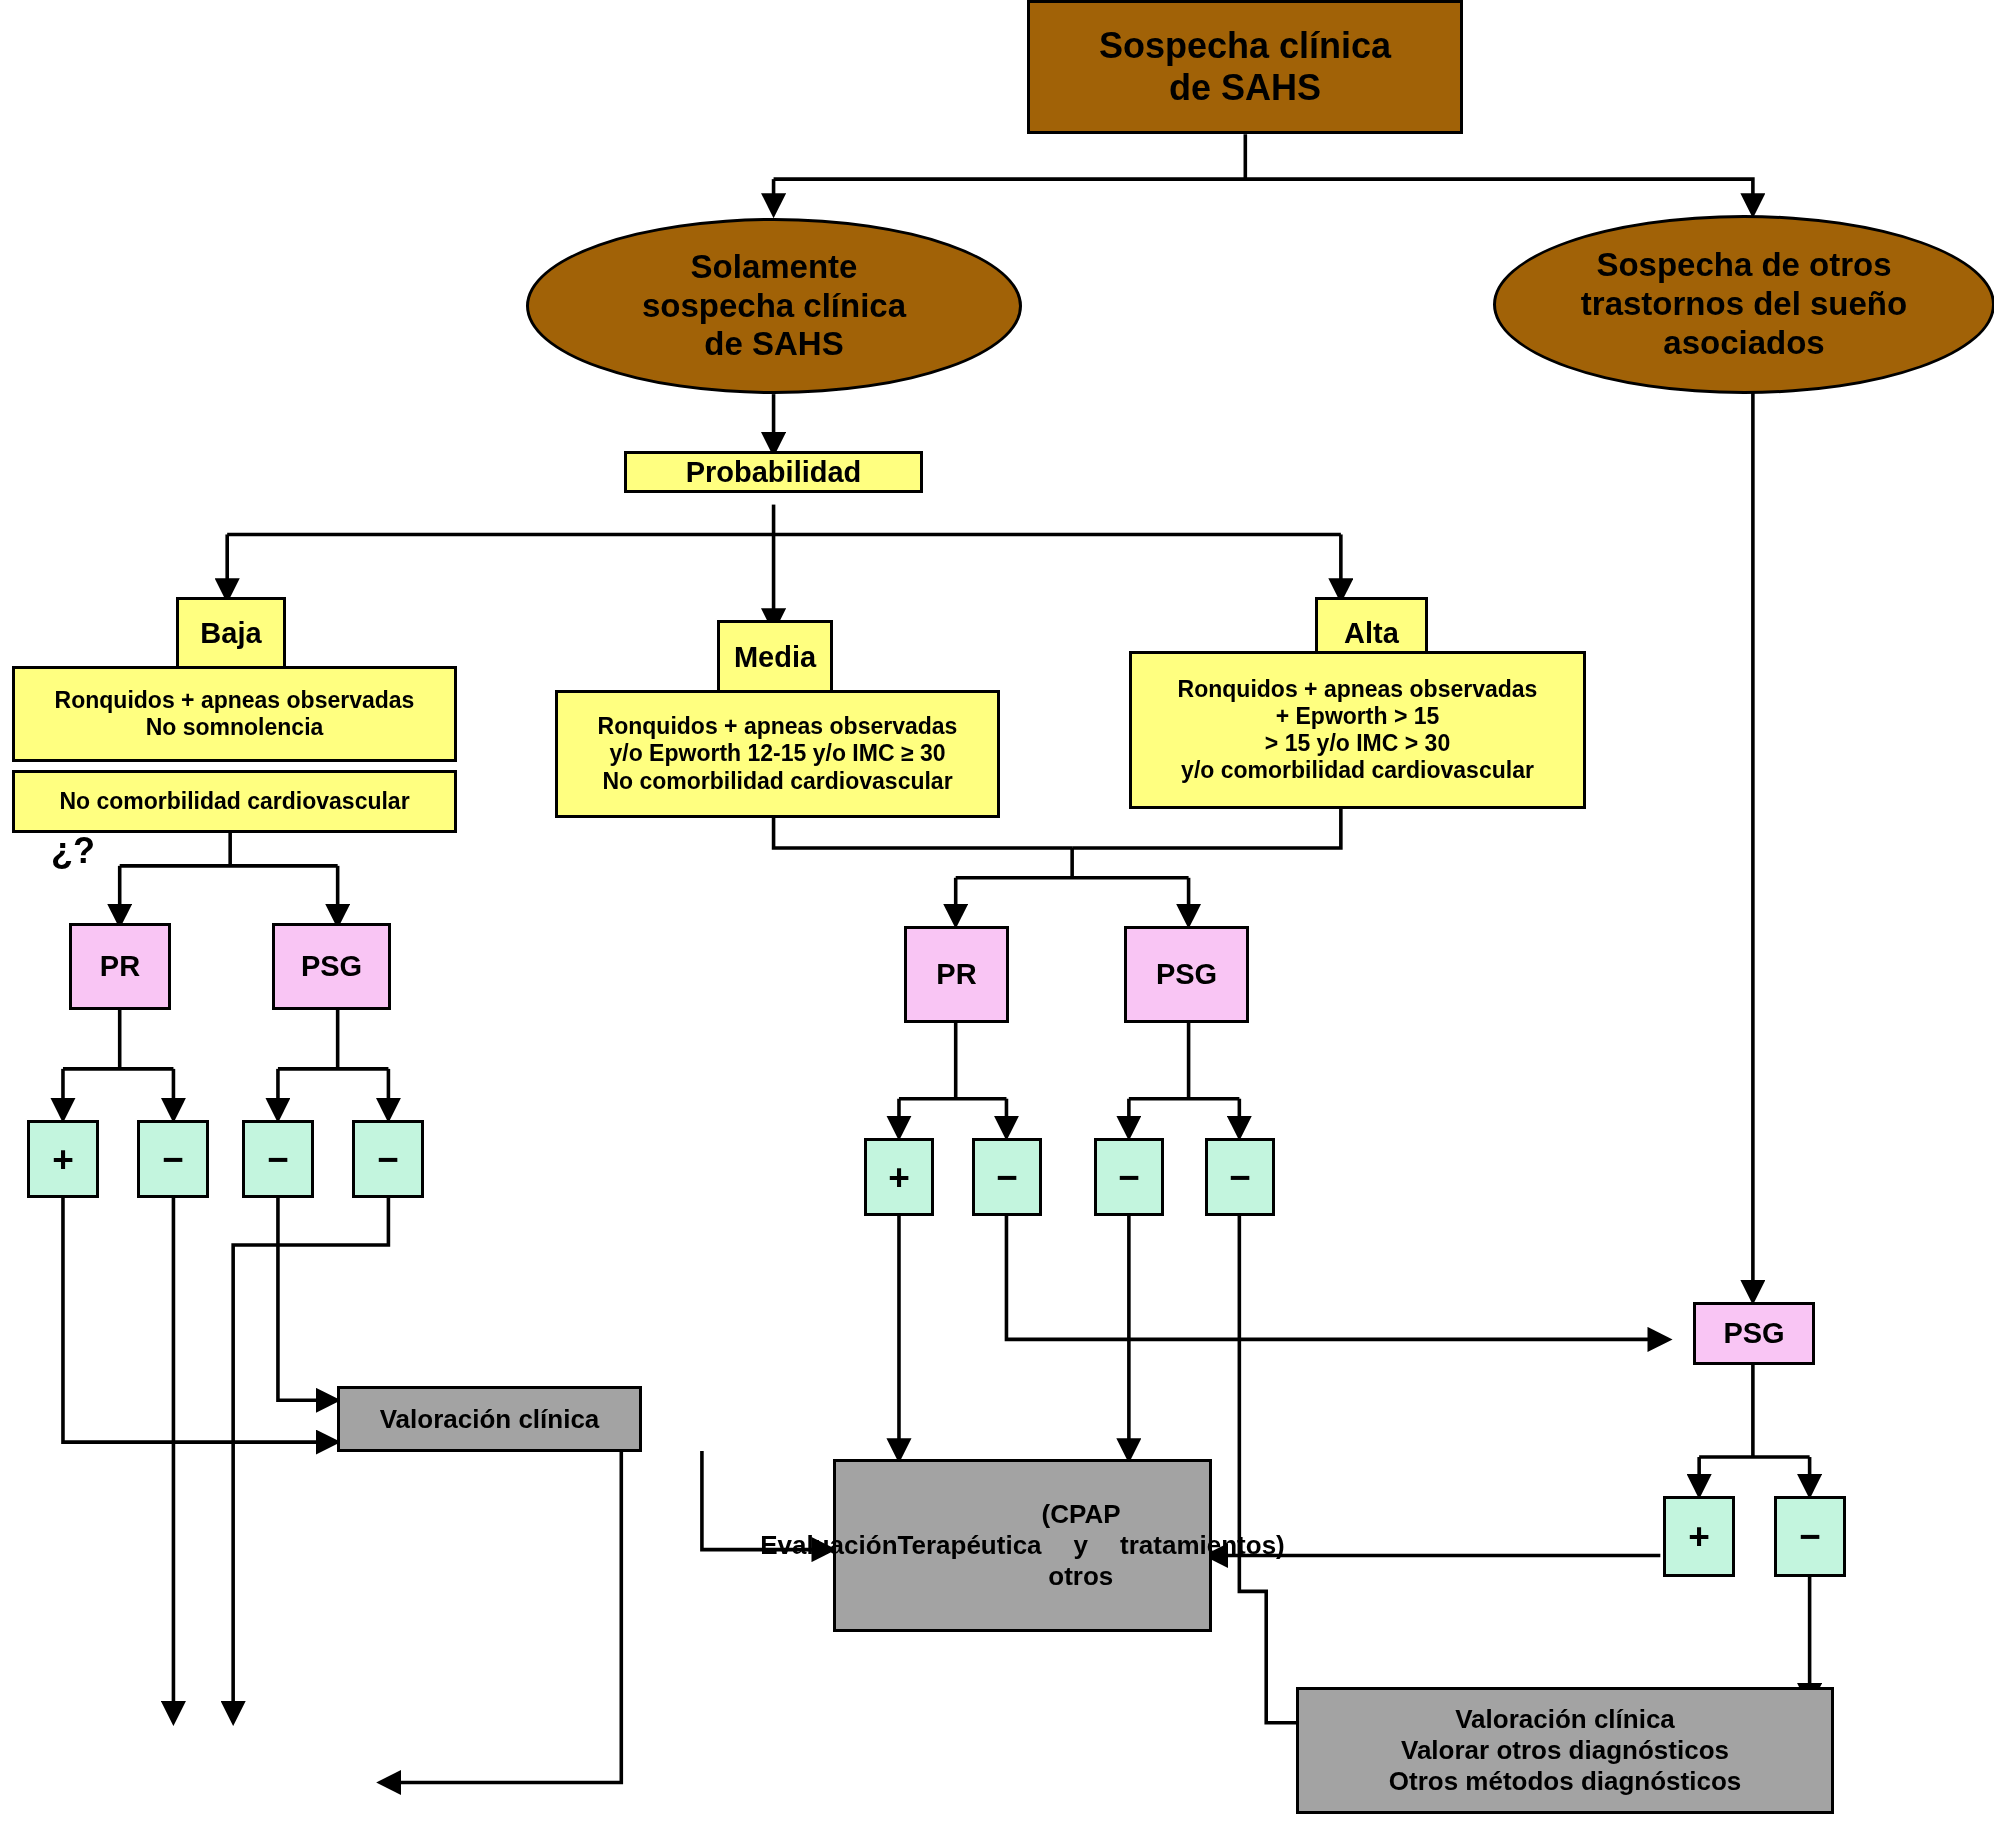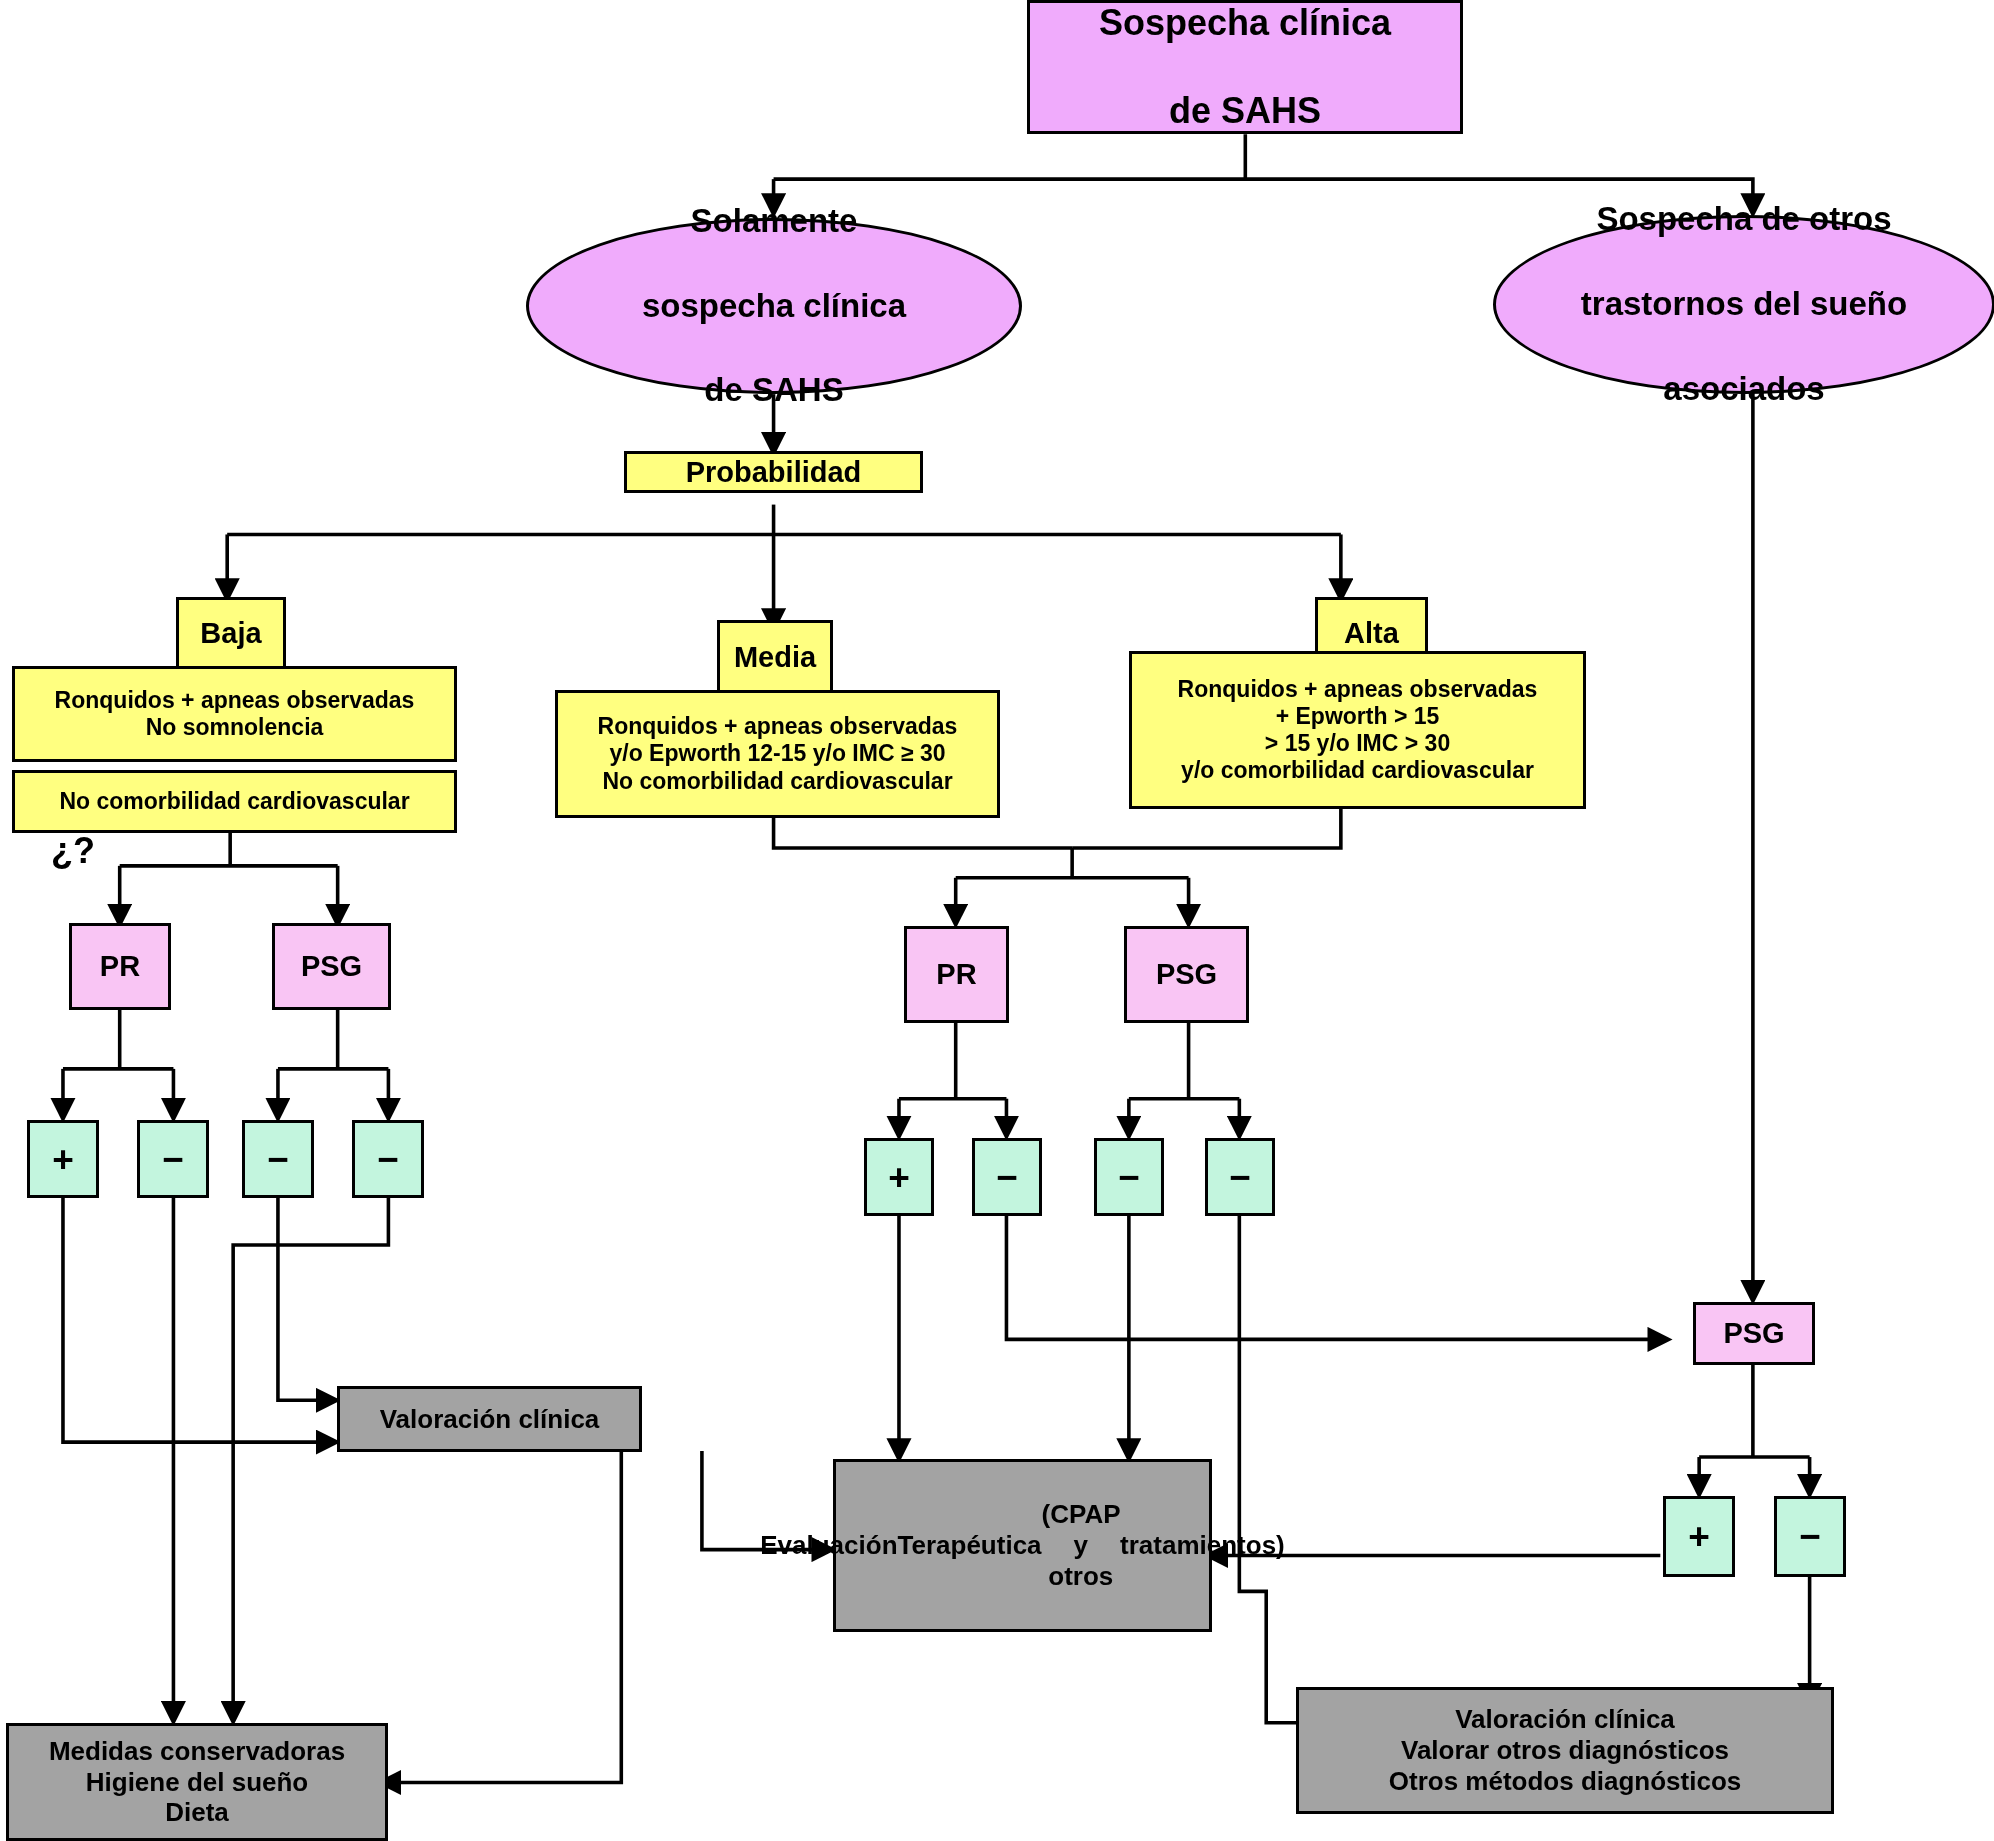--- a/index.html
+++ b/index.html
@@ -2,21 +2,21 @@
 <html style="font-size:9.6px"><head>
 <meta charset="utf-8">
 <style>
   html,body{margin:0;padding:0;background:#ffffff;}
   body{font-family:"Liberation Sans", sans-serif;}
   #canvas{position:relative;width:1995px;height:1841px;background:#ffffff;overflow:hidden;}
   svg.wires{position:absolute;left:0;top:0;width:1995px;height:1841px;pointer-events:none;}
   .node{position:absolute;box-sizing:border-box;border:3px solid #000;
         display:flex;align-items:center;justify-content:center;text-align:center;
         font-weight:bold;color:#000;line-height:1.18;}
-  .grey{background:#f0abfc;gap:46px;}
+  .grey{background:#a16207;}
   .yellow{background:#ffff80;}
   .pink{background:#f9c5f4;}
   .mint{background:#c3f5de;}
   .green{background:#a3a3a3;}
   .ellipse{border-radius:50%;}
   .label-free{position:absolute;font-weight:bold;color:#000;}
   .t48{font-size:29px;}
   .t44{font-size:26px;}
   .t38{font-size:23px;}
   .t56{font-size:33px;}
@@ -212,25 +212,20 @@
     <span>Valoración clínica</span>
   </div>
 
   <div class="node green t44" style="left:833px;top:1459px;width:379px;height:173px;flex-direction:row;">
     <span>Evaluación</span>
     <span>Terapéutica</span>
     <span>(CPAP y otros</span>
     <span>tratamientos)</span>
   </div>
 
-  <div class="node green t44" style="left:6px;top:1723px;width:382px;height:118px;flex-direction:column;">
-    <span>Medidas conservadoras</span>
-    <span>Higiene del sueño</span>
-    <span>Dieta</span>
-  </div>
 
   <div class="node green t44" style="left:1296px;top:1687px;width:538px;height:127px;flex-direction:column;">
     <span>Valoración clínica</span>
     <span>Valorar otros diagnósticos</span>
     <span>Otros métodos diagnósticos</span>
   </div>
 
 </div>
 
 

